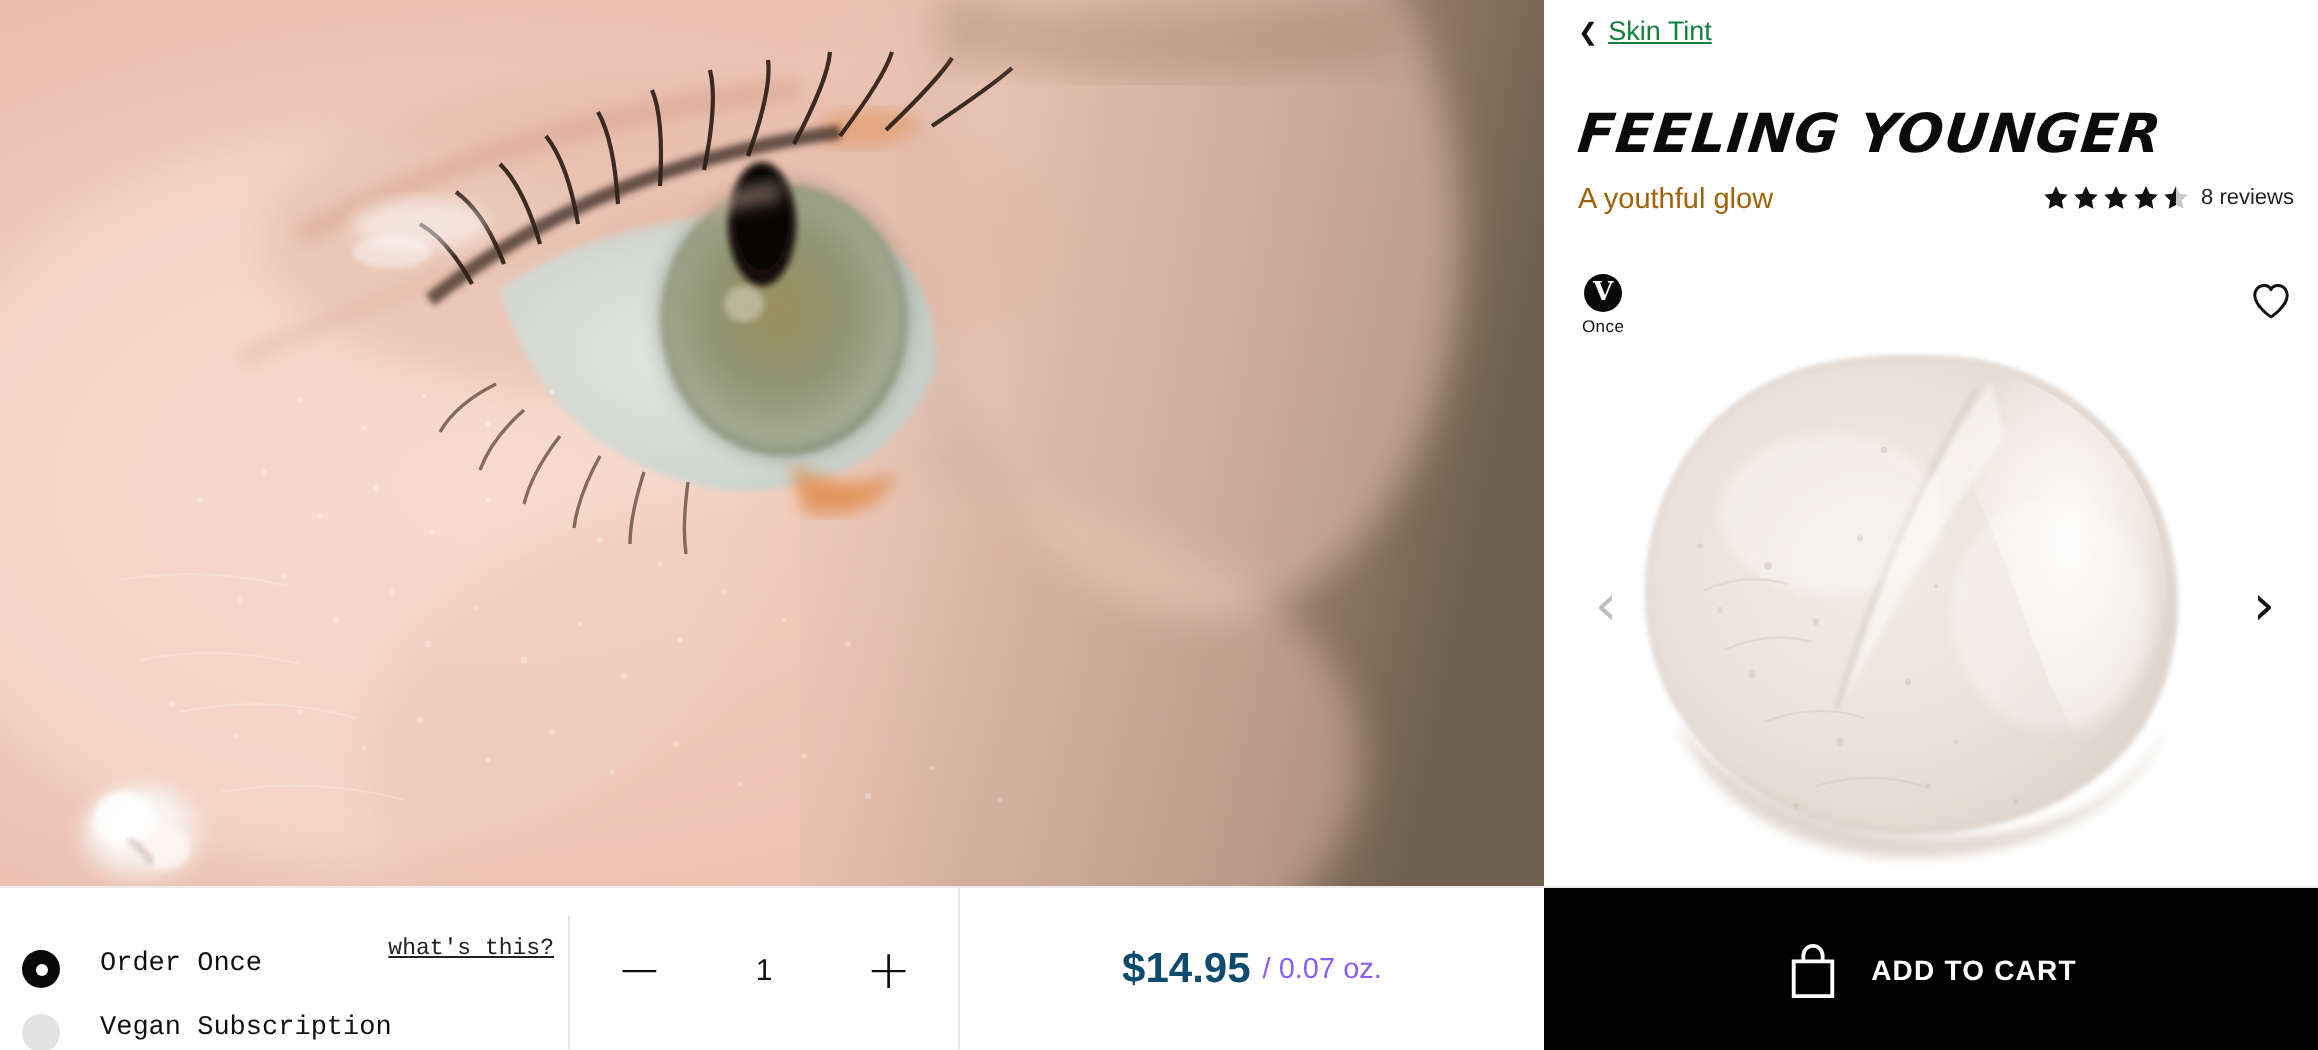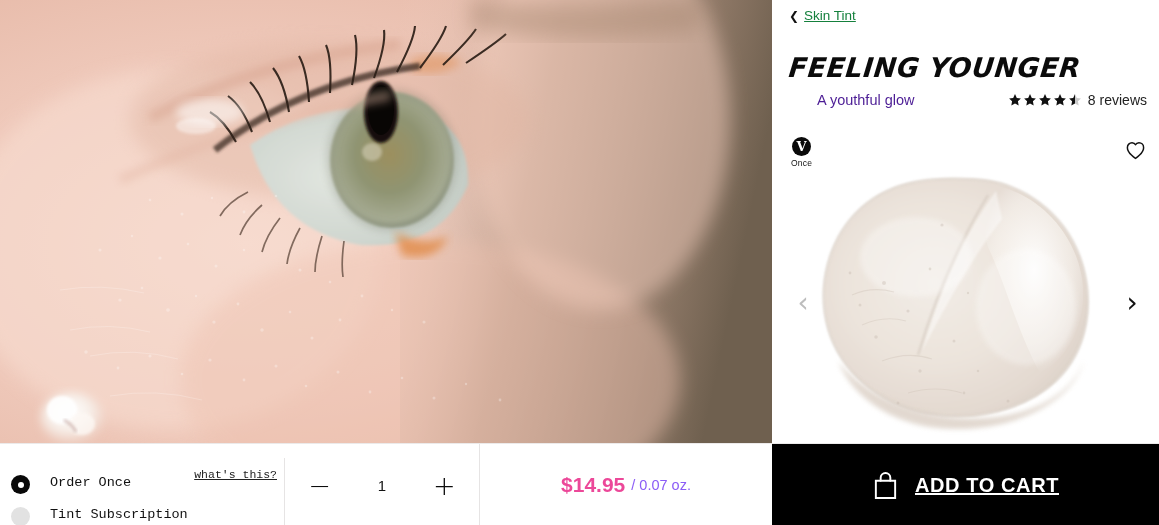--- a/index.html
+++ b/index.html
@@ -38,30 +38,30 @@
     position:absolute; left:17px; top:52px;
     font-family:"DejaVu Sans", sans-serif;
     font-weight:bold; font-style:italic;
     font-size:27px; letter-spacing:0.5px;
     color:#0b0b0b; white-space:nowrap;
     transform:skewX(-6deg);
   }
 
   .subtitle {
     position:absolute; left:17px; top:92px;
-    font-size:14.5px; color:#4c1d95;margin-left:28px;
+    font-size:14.5px; color:#a16207;
   }
 
   .rating {
     position:absolute; right:12px; top:92px;
     display:flex; align-items:center; gap:6px;
   }
   .stars { display:flex; align-items:center; gap:1px; line-height:1; }
   .star { width:14px; height:14px; display:block; }
-  .reviews-count { font-size:14px; color:#222; }
+  .reviews-count { font-size:11px; color:#222; }
 
   .vegan-badge {
     position:absolute; left:19px; top:137px;
     display:flex; flex-direction:column; align-items:center; gap:2px;
   }
   .vegan-circle {
     width:19px; height:19px; border-radius:50%;
     background:#0a0a0a; color:#fff;
     font-size:13px; font-weight:bold; line-height:19px;
     text-align:center; font-family:"DejaVu Serif", serif;
@@ -126,32 +126,31 @@
     align-items:center; justify-content:center;
     font-size:27px; line-height:1; color:#0c0c0c;
     font-family:"DejaVu Sans", sans-serif; font-weight:300;
   }
   .qty-value { font-size:15px; color:#111; min-width:20px; text-align:center; }
 
   .price-section {
     position:absolute; left:480px; top:0; width:292px; height:82px;
     display:flex; align-items:center; justify-content:center; gap:6px;
   }
-  .price-main { font-size:21px; font-weight:bold; color:#ec4899; }
+  .price-main { font-size:21px; font-weight:bold; color:#0c4a6e; }
   .price-unit { font-size:14.5px; color:#8b5cf6; }
 
   .cart-btn {
     position:absolute; left:772px; top:0; width:387px; height:82px;
     background:#000000;
     display:flex; align-items:center; justify-content:center; gap:16px;
   }
   .cart-label {
-    color:#ffffff; font-size:20px; font-weight:bold;
+    color:#ffffff; font-size:14px; font-weight:bold;
     letter-spacing:0.6px;
-    text-decoration:underline;
   }
 </style>
 </head>
 <body>
 
 <div class="app">
 
   <div class="hero-photo">
     <svg class="photo-svg" viewBox="0 0 772 443" preserveAspectRatio="none">
       <defs>
@@ -443,21 +442,21 @@
 
     <div class="order-section">
       <a class="whats-this">what's this?</a>
       <div class="radio-list">
         <div class="radio-row">
           <span class="radio-dot on"></span>
           <span class="radio-label">Order Once</span>
         </div>
         <div class="radio-row">
           <span class="radio-dot off"></span>
-          <span class="radio-label">Tint Subscription</span>
+          <span class="radio-label">Vegan Subscription</span>
         </div>
       </div>
     </div>
 
     <div class="qty-section">
       <div class="qty-btn">
         <span>−</span>
       </div>
       <div class="qty-value">1</div>
       <div class="qty-btn">

